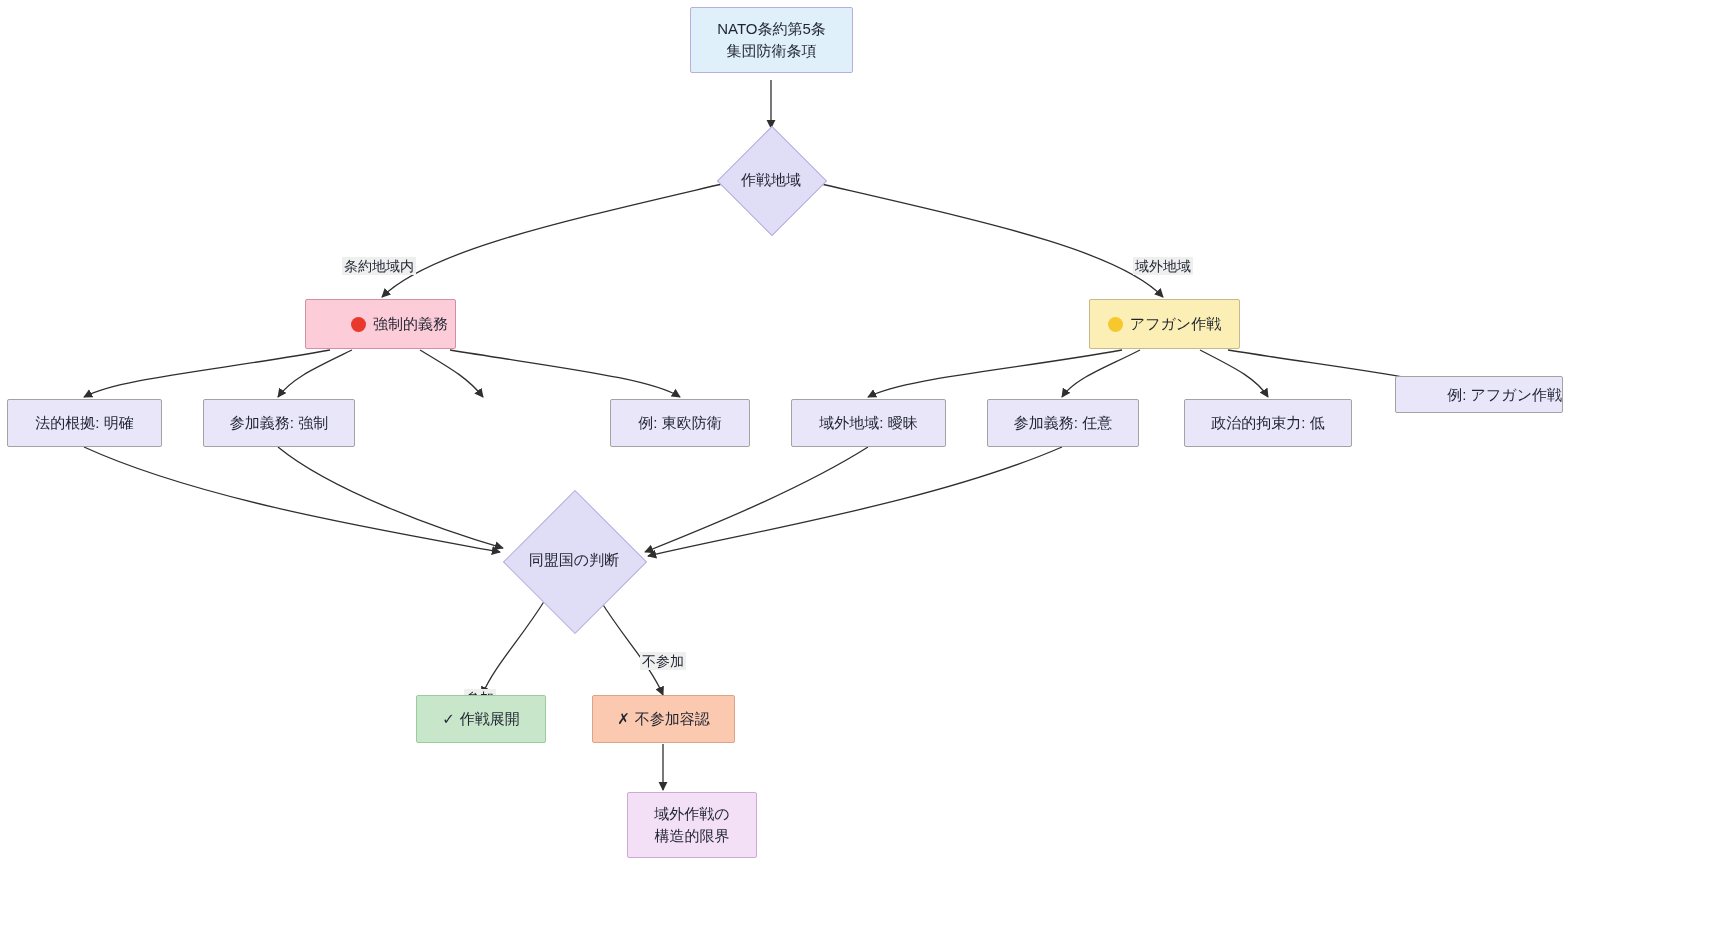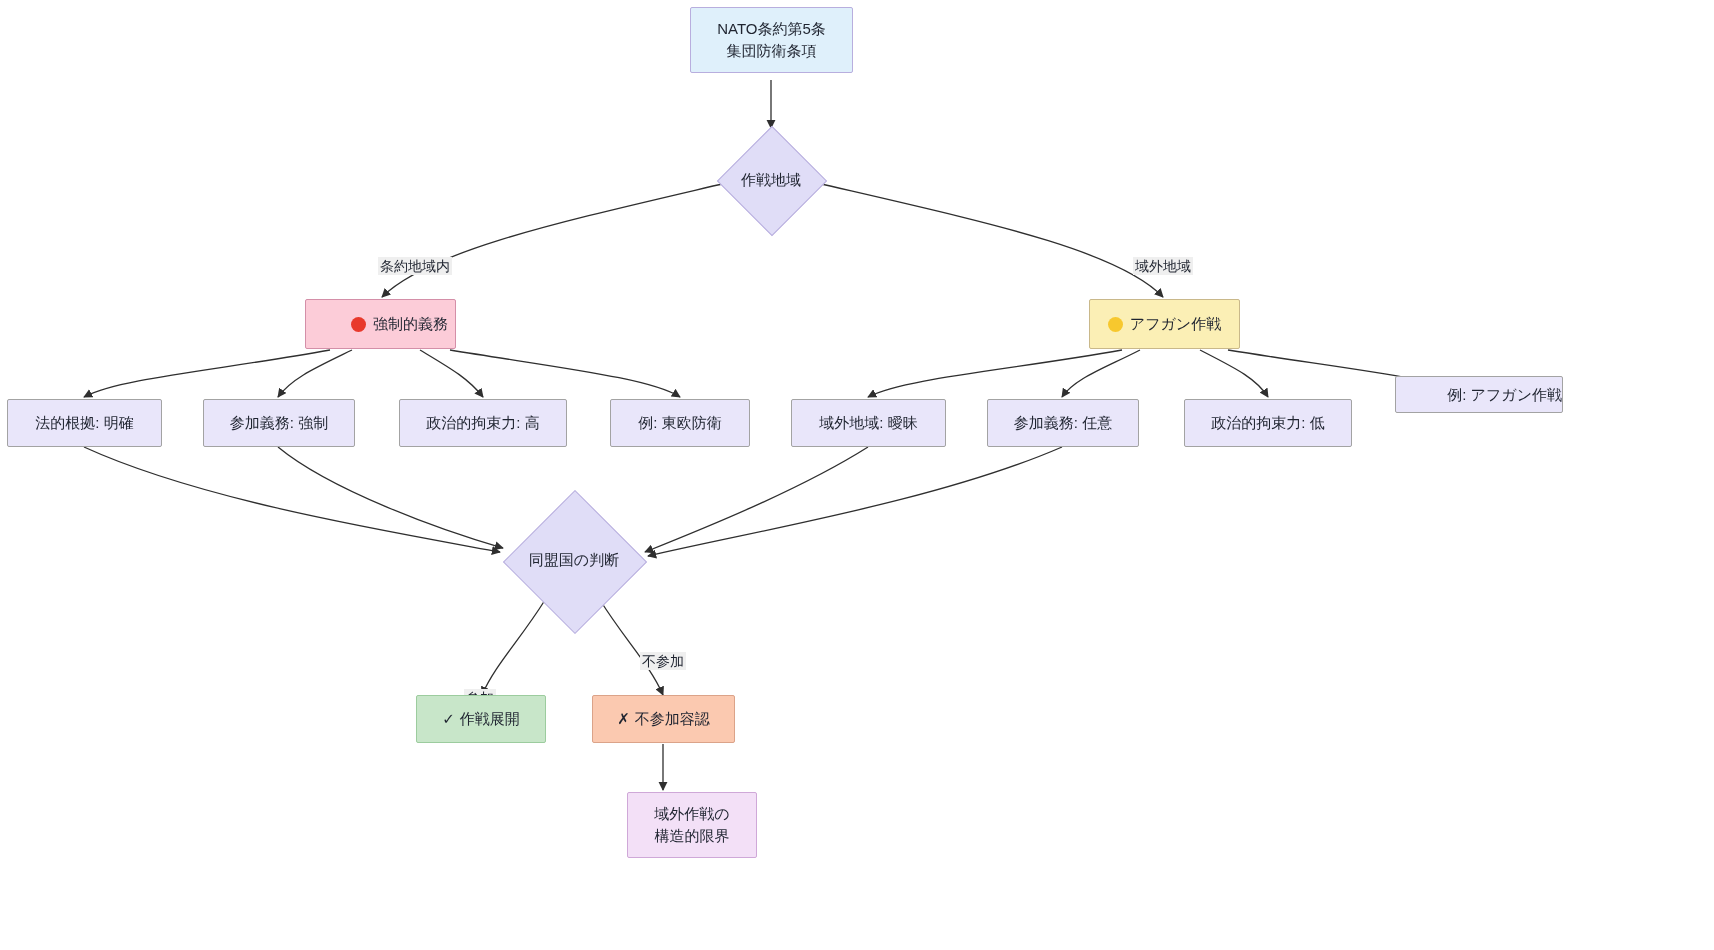--- a/index.html
+++ b/index.html
@@ -110,21 +110,21 @@
   </svg>
 
   <div class="node rect blue" style="left:690px;top:7px;width:163px;height:66px;">
     <span>NATO条約第5条
 集団防衛条項</span>
   </div>
 
   <div class="diamond" style="left:733px;top:142px;width:76px;height:76px;"></div>
   <div class="diamond-label" style="left:711px;top:168px;width:120px;height:24px;">作戦地域</div>
 
-  <div class="edge-label" style="left:342px;top:257px;margin-left:36px;">条約地域内</div>
+  <div class="edge-label" style="left:342px;top:257px;">条約地域内</div>
   <div class="edge-label" style="left:1133px;top:257px;">域外地域</div>
 
   <div class="node rect pink" style="left:305px;top:299px;width:151px;height:50px;padding-left:38px;">
     <span class="inline-row">
       <span class="dot red"></span>
       <span>強制的義務</span>
     </span>
   </div>
 
   <div class="node rect yellow" style="left:1089px;top:299px;width:151px;height:50px;">
@@ -132,23 +132,20 @@
       <span class="dot amber"></span>
       <span>アフガン作戦</span>
     </span>
   </div>
 
   <div class="node rect" style="left:7px;top:399px;width:155px;height:48px;">
     <span>法的根拠: 明確</span>
   </div>
   <div class="node rect" style="left:203px;top:399px;width:152px;height:48px;">
     <span>参加義務: 強制</span>
-  </div>
-  <div class="node rect" style="left:399px;top:399px;width:168px;height:48px;">
-    <span>政治的拘束力: 高</span>
   </div>
   <div class="node rect" style="left:610px;top:399px;width:140px;height:48px;">
     <span>例: 東欧防衛</span>
   </div>
 
   <div class="node rect" style="left:791px;top:399px;width:155px;height:48px;">
     <span>域外地域: 曖昧</span>
   </div>
   <div class="node rect" style="left:987px;top:399px;width:152px;height:48px;">
     <span>参加義務: 任意</span>

